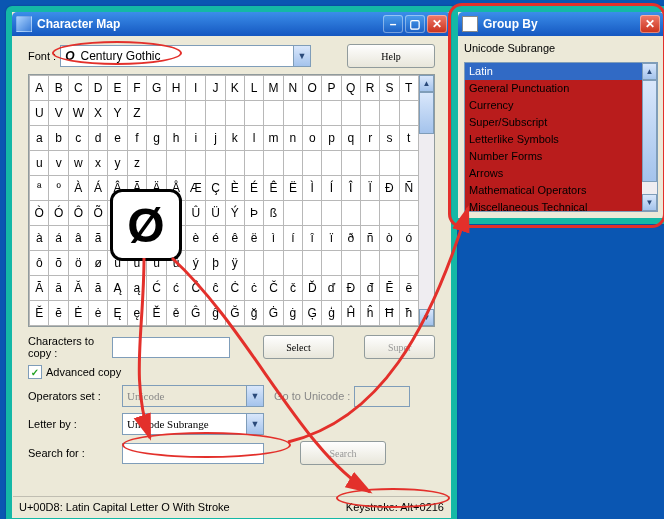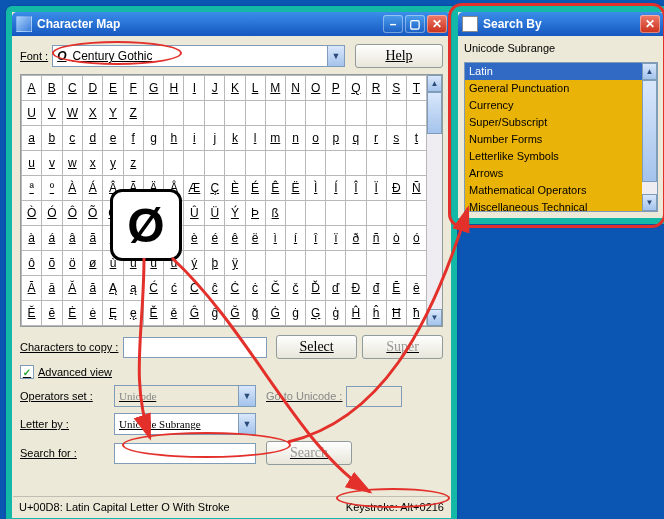--- a/index.html
+++ b/index.html
@@ -61,22 +61,21 @@
     display:flex;align-items:center;justify-content:center;
     font-weight: bold;
     font-family: Arial;
     font-size: 12px;
     color:#fff;
     box-shadow: inset 0 0 0 1px rgba(255,255,255,0.4);
   }
   .win-btn.blue { background: linear-gradient(to bottom,#4c9eed,#1a5fc4); }
   .win-btn.red  { background: linear-gradient(to bottom,#f07b6b,#c9301a); }
   .client {
-    padding: 8px 8px;
-    text-decoration: underline;
+    padding: 8px 16px;
   }
   .row { display:flex; align-items:center; margin-bottom:6px; }
   label.lbl { margin-right:4px; }
   .font-dd {
     flex:1;
     height:20px;
     border:1px solid #7F9DB9;
     background:#fff;
     display:flex; align-items:center;
     padding:0 4px;
@@ -91,22 +90,22 @@
     border-left:1px solid #7F9DB9;
     display:flex;align-items:center;justify-content:center;
     color:#2a4a7a;font-size:9px;
   }
   .btn {
     height:22px;
     padding:0 14px;
     background:linear-gradient(to bottom,#fefefe,#e8e6da);
     border:1px solid #919B9C;
     border-radius:3px;
-    font-family:Tahoma;font-size:14px;
-    display:inline-flex;align-items:center;justify-content:center;
+    font-family:Tahoma;font-size:10px;
+    display:inline-flex;align-items:center;justify-content:center;margin-left:26px;
   }
   .btn.disabled { color:#999; }
   .grid-wrap {
     border:1px solid #919B9C;
     background:#fff;
     position:relative;
     margin-bottom:8px;
   }
   table.chargrid {
     border-collapse:collapse;
@@ -152,21 +151,21 @@
   .chk{display:inline-flex;align-items:center;gap:4px;}
   .chkbox{width:12px;height:12px;border:1px solid #7F9DB9;background:#fff;display:flex;align-items:center;justify-content:center;color:#21A121;font-size:10px;font-weight:bold;}
   .statusbar{
     position:absolute;left:1px;right:1px;bottom:1px;height:20px;
     background:#ECE9D8;border-top:1px solid #c0beb2;
     display:flex;align-items:center;padding:0 6px;font-size:11px;
   }
   .statusbar .spacer{flex:1;}
   
   .listbox{
-    border:1px solid #7F9DB9;background:#eab308;
+    border:1px solid #7F9DB9;background:#b91c1c;
     position:absolute;left:6px;right:6px;top:50px;bottom:6px;
     overflow:hidden;
   }
   .listtitle{
     position:absolute;left:6px;top:30px;font-size:11px;
   }
   .listbox .item{
     padding:1px 4px;height:15px;line-height:15px;font-size:11px;
   }
   .listbox .item.selected{background:#316AC5;color:#fff;}
@@ -449,21 +448,21 @@
       <div class="input" style="width:148px"></div>
       <div style="width:10px"></div>
       <div class="btn" style="width:56px">Select</div>
       <div style="width:6px"></div>
       <div class="btn disabled" style="width:56px">Super</div>
     </div>
 
     <div class="row">
       <label class="chk">
         <span class="chkbox">✓</span>
-        <span>Advanced view</span>
+        <span>Advanced copy</span>
       </label>
     </div>
 
     <div class="row">
       <label class="lbl" style="width:90px">Operators set :</label>
       <div class="select disabled" style="width:132px">
         <span>Unicode</span>
         <div class="arrow">▼</div>
       </div>
       <div style="width:10px"></div>
@@ -490,33 +489,33 @@
   <div class="statusbar">
     <span>U+00D8: Latin Capital Letter O With Stroke</span>
     <div class="spacer"></div>
     <span>Keystroke: Alt+0216</span>
   </div>
 </div>
 
 <div class="window grpby-window">
   <div class="titlebar">
     <div class="title-icon white"></div>
-    <span>Search By</span>
+    <span>Group By</span>
     <div class="spacer"></div>
     <div class="win-btn red">✕</div>
   </div>
   <div class="listtitle">Unicode Subrange</div>
   <div class="listbox">
     <div id="grplist">
         <div class="item selected">Latin</div>
         <div class="item">General Punctuation</div>
         <div class="item">Currency</div>
         <div class="item">Super/Subscript</div>
+        <div class="item">Letterlike Symbols</div>
         <div class="item">Number Forms</div>
-        <div class="item">Letterlike Symbols</div>
         <div class="item">Arrows</div>
         <div class="item">Mathematical Operators</div>
         <div class="item">Miscellaneous Technical</div>
       </div>
     <div class="vscroll">
       <div class="sbtn">▲</div>
       <div class="track">
           <div class="thumb" style="height:100px"></div>
         </div>
       <div class="sbtn">▼</div>

